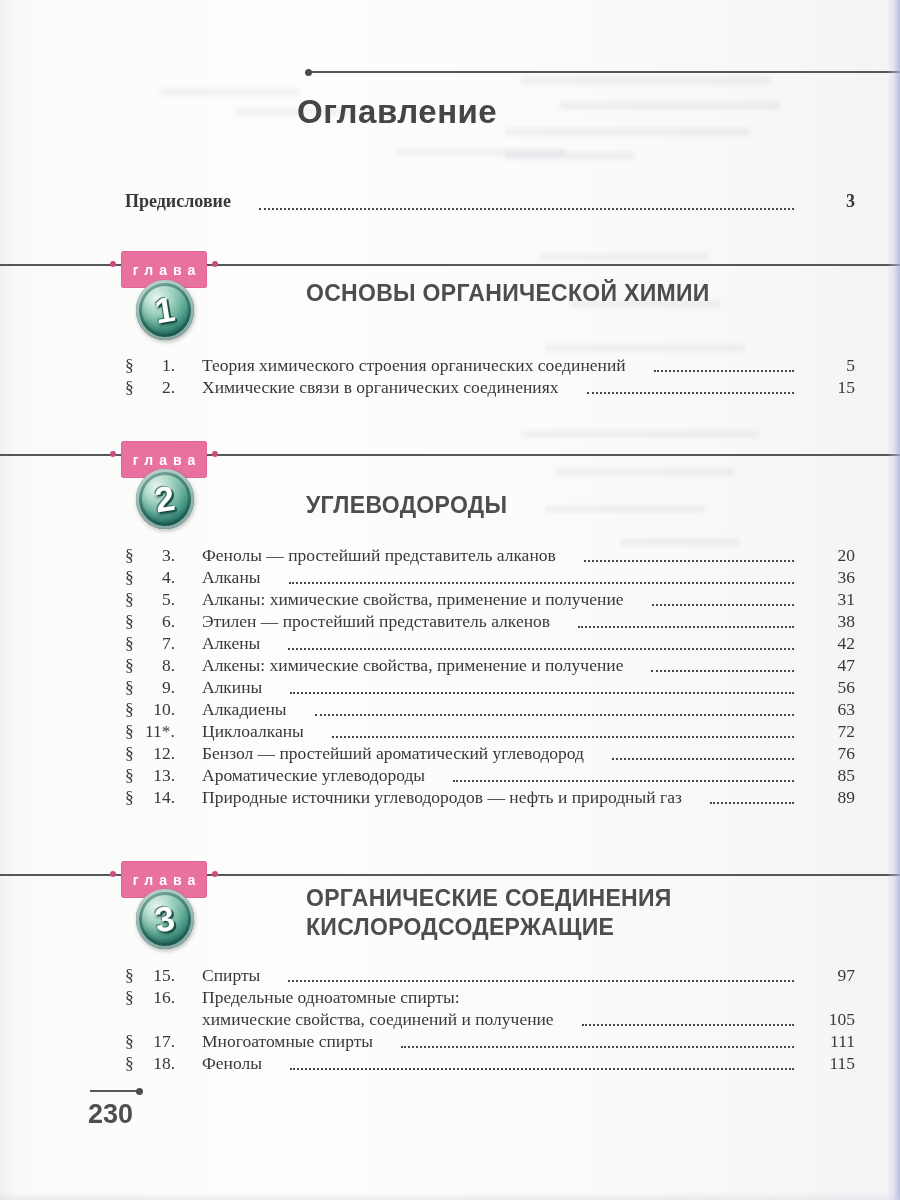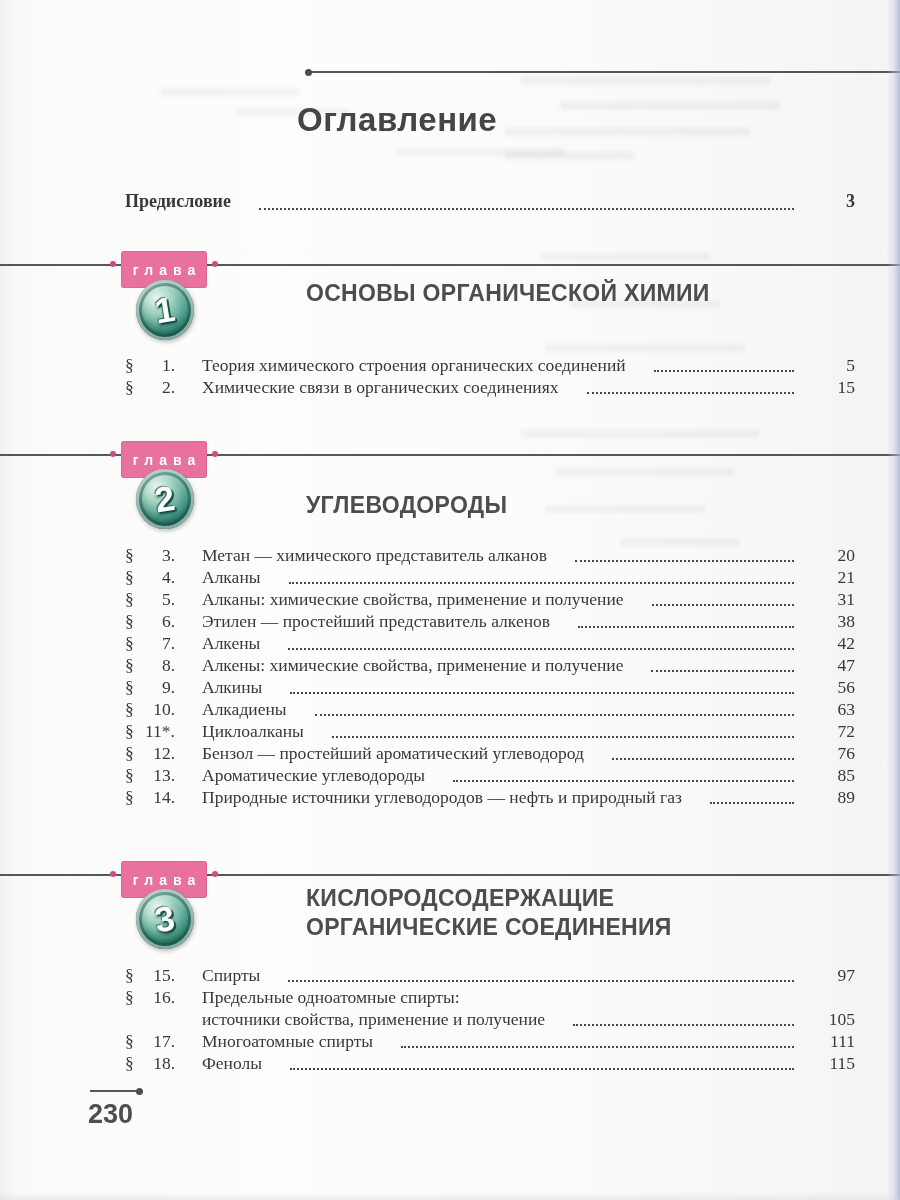--- a/index.html
+++ b/index.html
@@ -14,21 +14,21 @@
     background:linear-gradient(180deg,rgba(220,220,228,0) 0%,rgba(205,207,222,0.35) 100%);}
   
   .ghost{position:absolute;background:rgba(140,145,165,0.10);filter:blur(2px);border-radius:3px;}
 
   
   .rule{position:absolute;height:2px;background:#575757;}
   .rule .dot{position:absolute;width:7px;height:7px;border-radius:50%;background:#4c4c4c;top:-2.5px;}
   .dot-left{left:-2px;} .dot-right{right:-2px;}
 
   
-  .toc-heading{position:absolute;left:297px;top:101px;font-family:"Liberation Sans",sans-serif;
+  .toc-heading{position:absolute;left:297px;top:93px;font-family:"Liberation Sans",sans-serif;
     font-weight:bold;font-size:33px;color:#454545;letter-spacing:0.5px;}
 
   
   .toc-block{position:absolute;left:125px;width:730px;}
   .row{display:flex;align-items:baseline;height:22px;font-size:17.5px;line-height:22px;gap:20px;}
   .num{flex:none;width:50px;display:flex;justify-content:space-between;}
   .num .n{text-align:right;}
   .txt{padding-left:7px;white-space:nowrap;text-align:right;}
   .leader{flex:1 1 auto;min-width:18px;border-bottom:2px dotted #474747;align-self:flex-end;margin:0 5px 4px 8px;}
   .pg{flex:none;width:36px;text-align:right;}
@@ -130,32 +130,32 @@
     <span>2</span>
   </div>
   <div class="ch-title" style="top:467px;margin-top:24px;">УГЛЕВОДОРОДЫ</div>
 
   <div class="toc-block" style="top:544px;">
     <div class="row">
       <span class="num">
           <span>§</span>
           <span class="n">3.</span>
         </span>
-      <span class="txt">Метан — химического представитель алканов</span>
+      <span class="txt">Фенолы — простейший представитель алканов</span>
       <span class="leader"></span>
       <span class="pg">20</span>
     </div>
     <div class="row">
       <span class="num">
           <span>§</span>
           <span class="n">4.</span>
         </span>
       <span class="txt">Алканы</span>
       <span class="leader"></span>
-      <span class="pg">21</span>
+      <span class="pg">36</span>
     </div>
     <div class="row">
       <span class="num">
           <span>§</span>
           <span class="n">5.</span>
         </span>
       <span class="txt">Алканы: химические свойства, применение и получение</span>
       <span class="leader"></span>
       <span class="pg">31</span>
     </div>
@@ -243,22 +243,22 @@
   </div>
 
   <div class="rule" style="left:0;top:874px;width:900px;"></div>
   <div class="badge" style="top:861px;">
     <span>глава</span>
   </div>
   <div class="medal" style="top:889px;">
     <span>3</span>
   </div>
   <div class="ch-title" style="top:884px;">
+    <div>ОРГАНИЧЕСКИЕ СОЕДИНЕНИЯ</div>
     <div>КИСЛОРОДСОДЕРЖАЩИЕ</div>
-    <div>ОРГАНИЧЕСКИЕ СОЕДИНЕНИЯ</div>
   </div>
 
   <div class="toc-block" style="top:964px;">
     <div class="row">
       <span class="num">
           <span>§</span>
           <span class="n">15.</span>
         </span>
       <span class="txt">Спирты</span>
       <span class="leader"></span>
@@ -266,21 +266,21 @@
     </div>
     <div class="row">
       <span class="num">
           <span>§</span>
           <span class="n">16.</span>
         </span>
       <span class="txt">Предельные одноатомные спирты:</span>
     </div>
     <div class="row">
       <span class="num"></span>
-      <span class="txt">источники свойства, применение и получение</span>
+      <span class="txt">химические свойства, соединений и получение</span>
       <span class="leader"></span>
       <span class="pg">105</span>
     </div>
     <div class="row">
       <span class="num">
           <span>§</span>
           <span class="n">17.</span>
         </span>
       <span class="txt">Многоатомные спирты</span>
       <span class="leader"></span>

